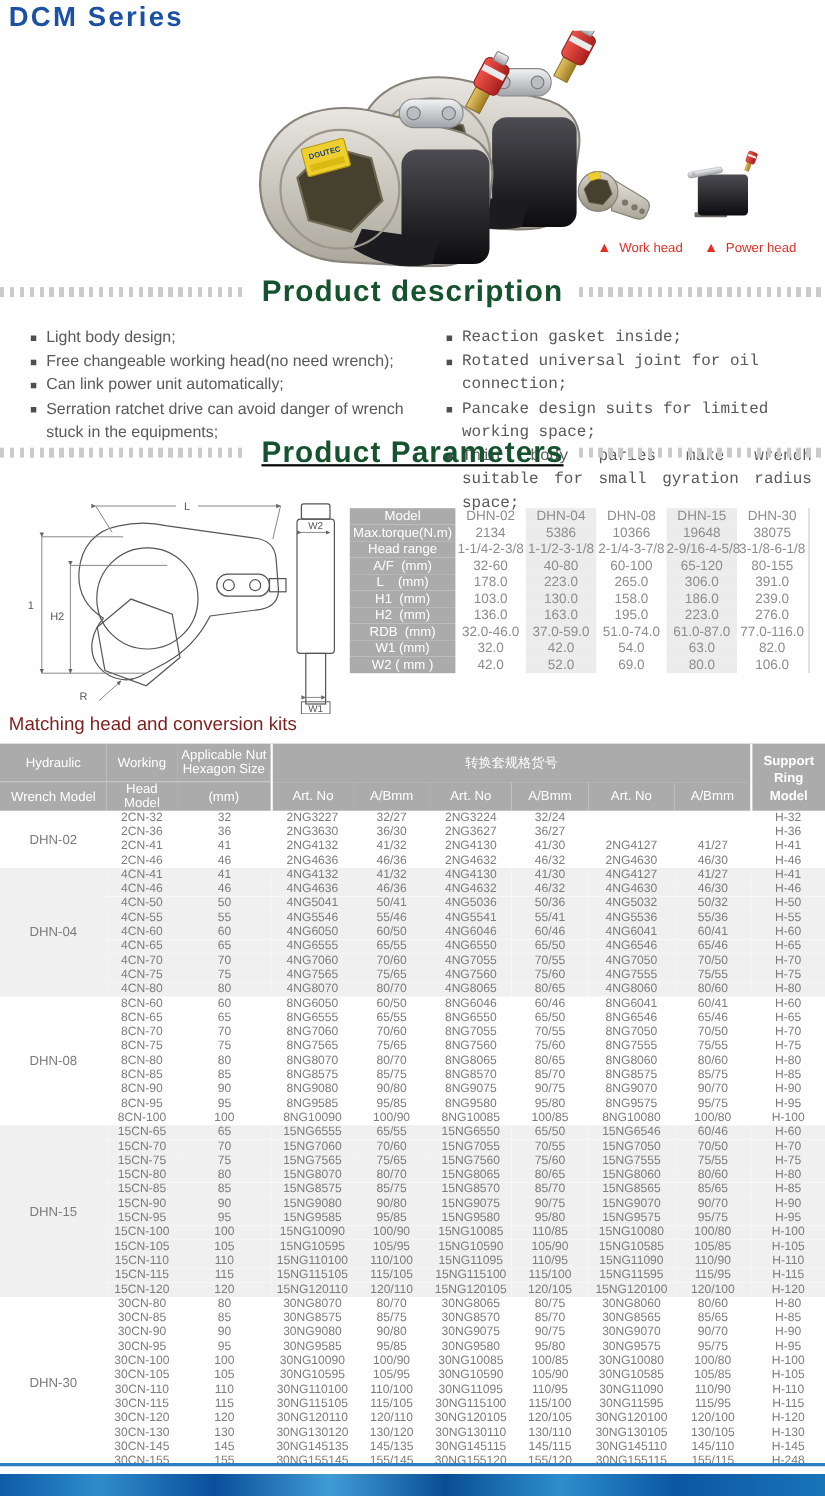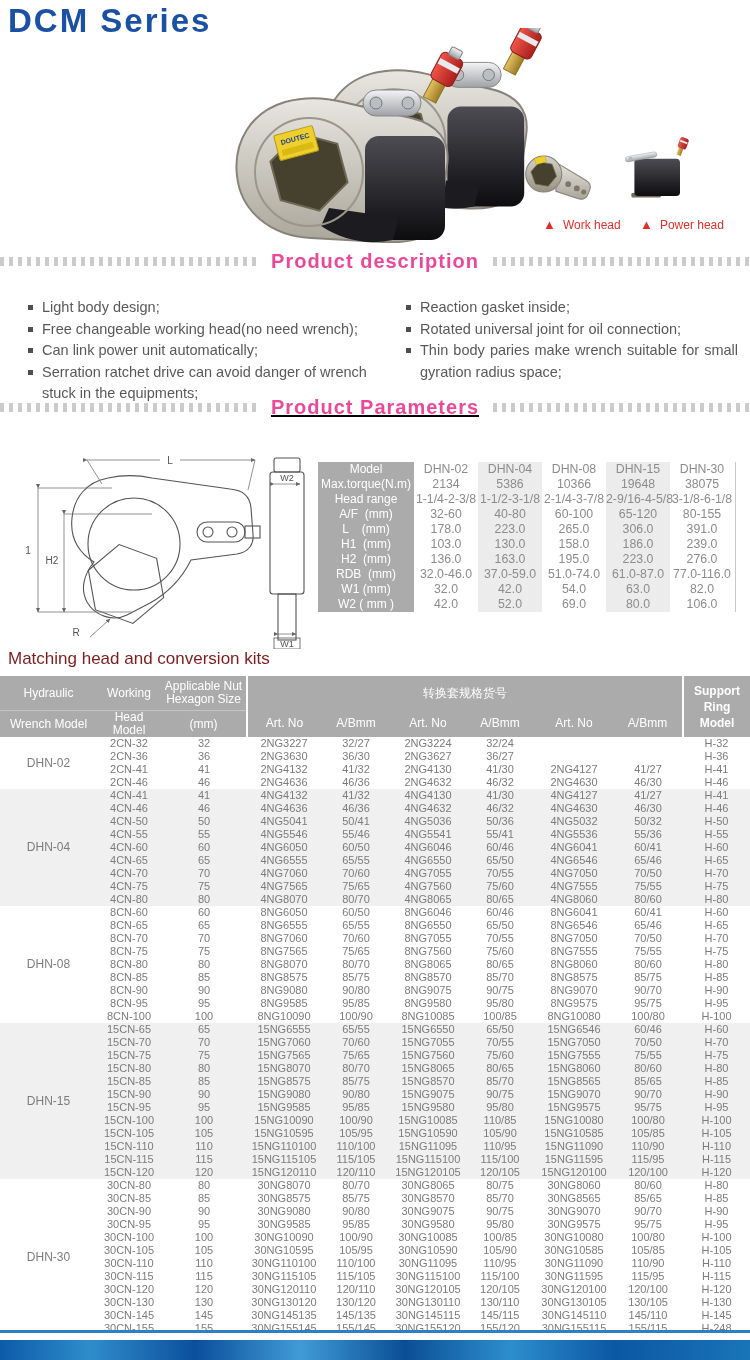--- a/index.html
+++ b/index.html
@@ -1,38 +1,38 @@
 <!DOCTYPE html>
 <html><head>
 <meta charset="utf-8">
 <style>
   html,body{margin:0;padding:0;background:#fff;}
   body{width:750px;height:1360px;position:relative;overflow:hidden;
        font-family:"Liberation Sans",sans-serif;}
   .abs{position:absolute;}
 
   
-  .page-title{top:2px;left:8px;font-size:33px;font-weight:800;color:#1a51a5;letter-spacing:2px;}
+  .page-title{top:2px;left:8px;font-size:25px;font-weight:800;color:#1a51a5;letter-spacing:2px;}
 
   
   .photo{top:28px;left:195px;width:545px;height:215px;}
   .photo-label{top:218px;font-size:12px;color:#e23028;white-space:nowrap;display:flex;align-items:center;gap:7px;}
   .photo-label .tri{font-size:13px;line-height:12px;}
 
   
   .sec{left:0;width:750px;display:flex;align-items:center;}
   .sec .dot{flex:1;height:9px;background:repeating-linear-gradient(90deg,#cbcbcb 0 4px,transparent 4px 9px);}
-  .sec .t{font-size:20px;font-weight:800;color:#ec4899;letter-spacing:1px;padding:0 14px;white-space:nowrap;}
+  .sec .t{font-size:27px;font-weight:800;color:#14532d;letter-spacing:1px;padding:0 14px;white-space:nowrap;}
   #sec-desc{top:250px;} #sec-params{top:396px;text-decoration:underline;}
 
   
   .desc{top:297px;left:28px;width:710px;display:flex;}
   .dlist{list-style:none;margin:0;padding:0;}
   .dlist.left{width:352px;margin-right:26px;}
-  .dlist.right{width:332px;}
+  .dlist.right{width:332px;font-family:Liberation Mono, monospace;}
   .dlist li{display:flex;font-size:14.5px;color:#595959;line-height:21.5px;}
   .sq{width:5px;height:5px;background:#4f4f4f;margin:8px 9px 0 0;flex:none;}
   .litext{flex:1;}
   .just{text-align:justify;}
 
   
   .diag{top:444px;left:12px;}
 
   
   .pwrap{top:462px;left:318px;width:417px;height:150px;border-right:1px solid #c9c9c9;}
@@ -182,20 +182,24 @@
       </li>
   </ul>
   <ul class="dlist right">
     <li>
         <span class="sq"></span>
         <span class="litext">Reaction gasket inside;</span>
       </li>
     <li>
         <span class="sq"></span>
         <span class="litext">Rotated universal joint for oil connection;</span>
+      </li>
+    <li>
+        <span class="sq"></span>
+        <span class="litext">Pancake design suits for limited working space;</span>
       </li>
     <li>
         <span class="sq"></span>
         <span class="litext just">Thin body paries make wrench suitable for small gyration radius space;</span>
       </li>
   </ul>
 </div>
 
 <div class="abs sec" id="sec-params">
   <div class="dot"></div>

